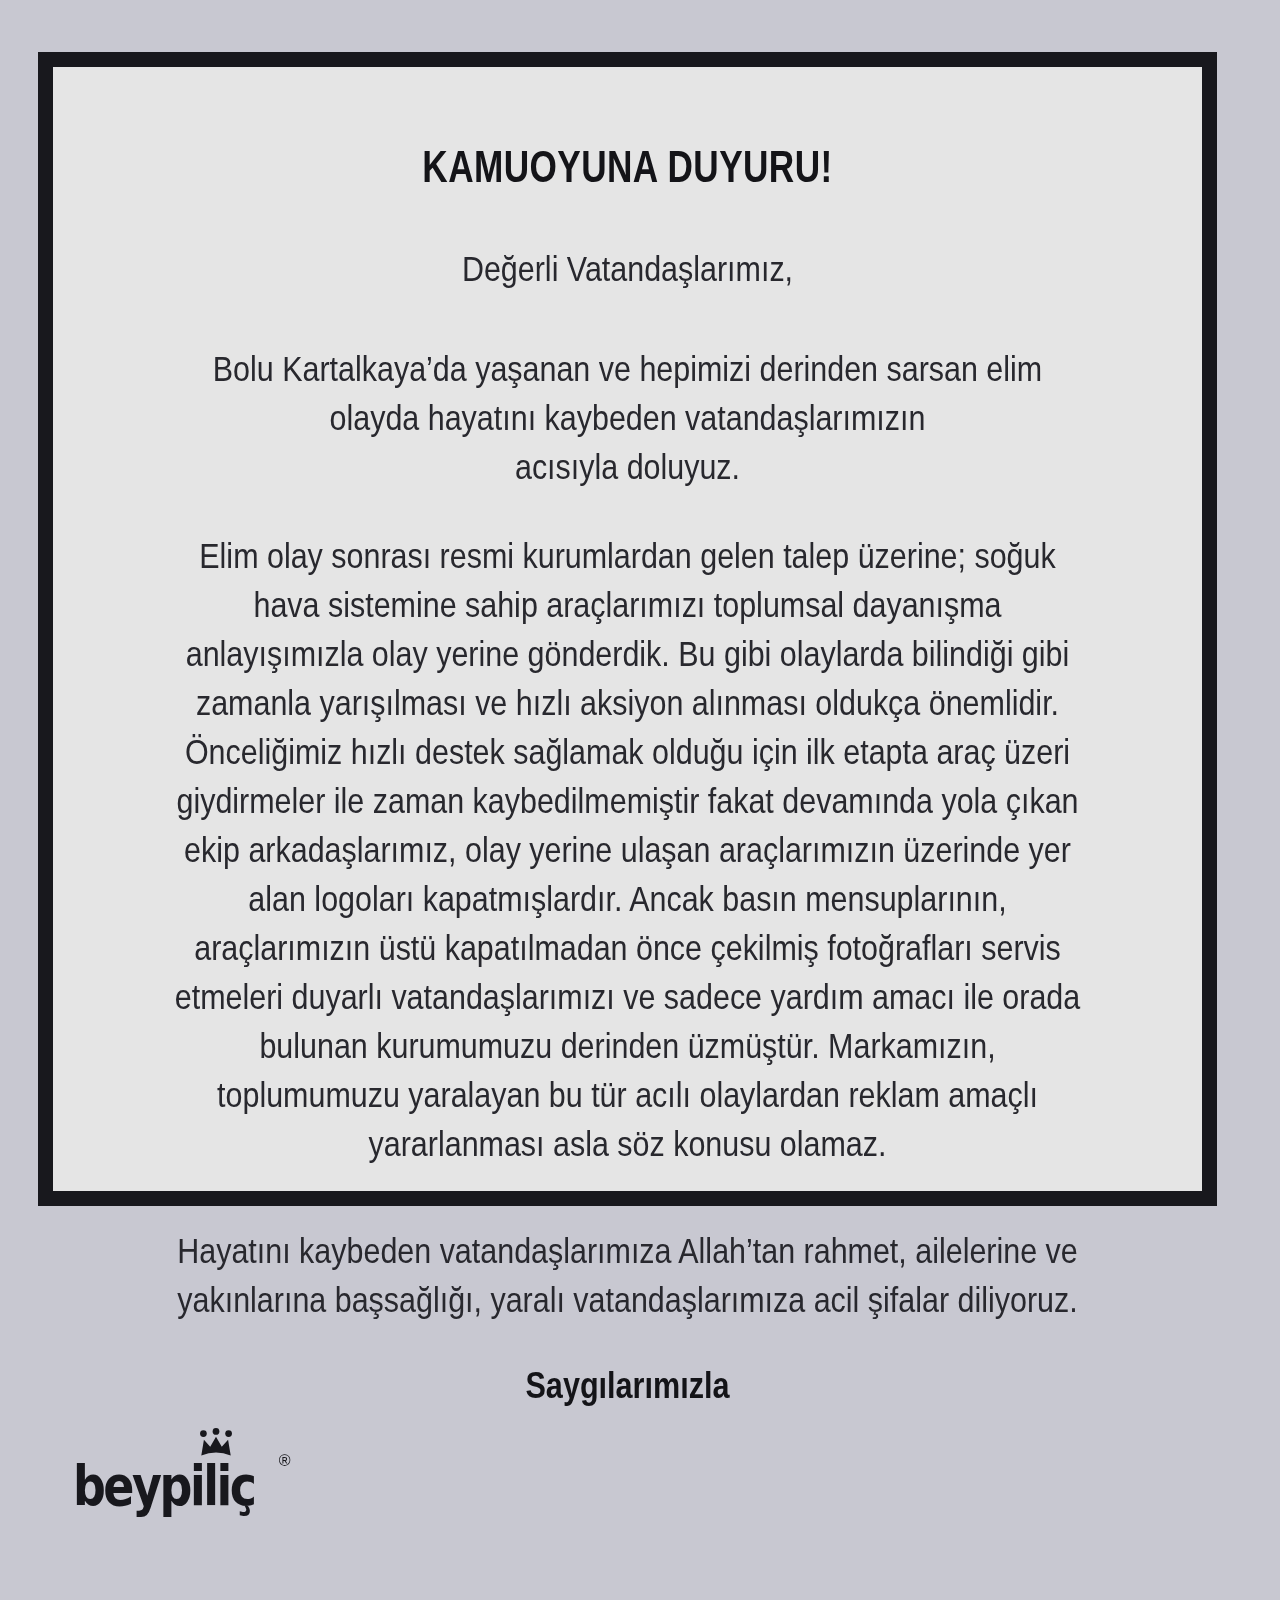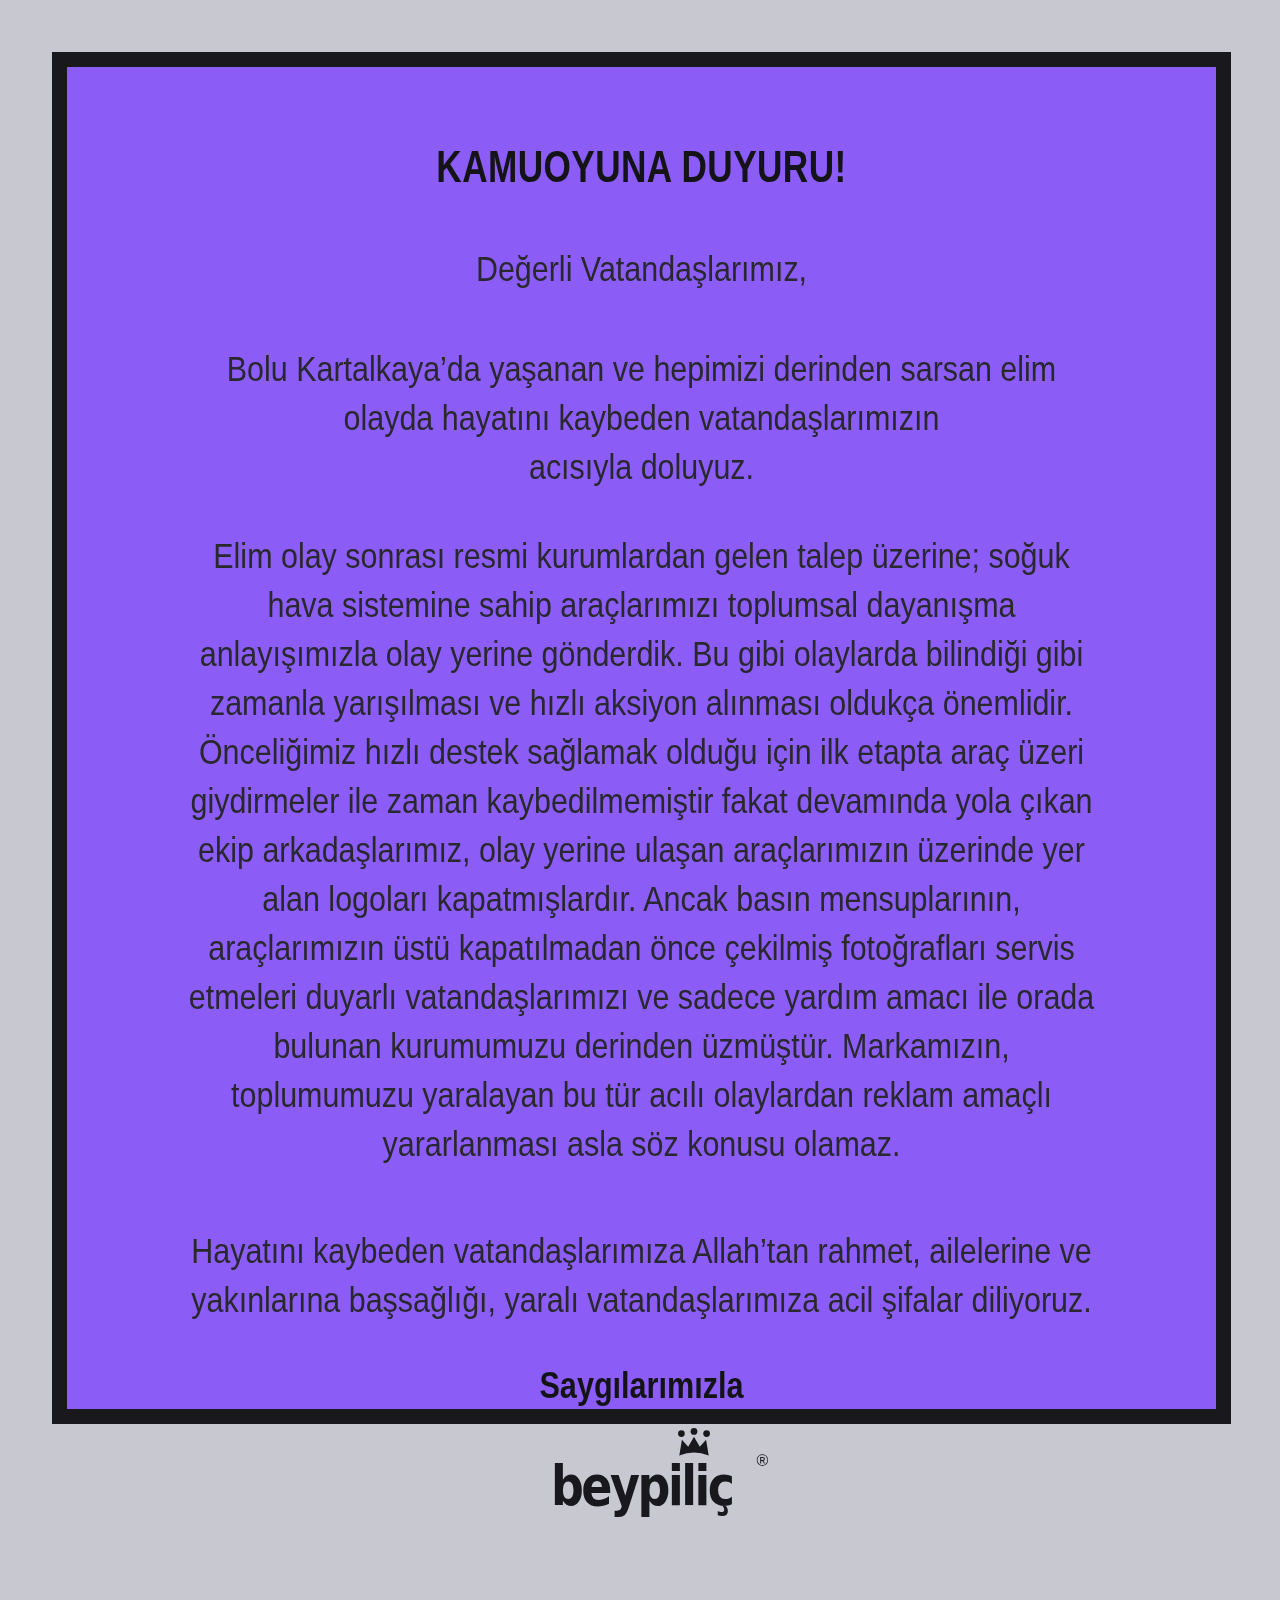--- a/index.html
+++ b/index.html
@@ -14,27 +14,27 @@
 
   .canvas {
     position: relative;
     width: 1280px;
     height: 1600px;
     background: #c8c8d1;
   }
 
   .frame {
     position: absolute;
-    left: 52px;
+    left: 38px;
     top: 52px;
     width: 1179px;
-    height: 1372px;
+    height: 1154px;
     box-sizing: border-box;
     border: 15px solid #18181d;
-    background: #8b5cf6;
+    background: #e5e5e5;
   }
 
   .content {
     position: absolute;
     inset: 0;
     display: flex;
     flex-direction: column;
     align-items: center;
     text-align: center;
     color: #28282e;
@@ -85,21 +85,20 @@
     transform-origin: 50% 50%;
     width: 100%;
   }
 
   .logo-row {
     margin-top: 22px;
     position: relative;
     height: 110px;
     display: flex;
     align-items: flex-start;
-    justify-content: center;
     width: 100%;
   }
 
   .logo {
     position: relative;
     display: inline-block;
     padding-top: 28px;
   }
 
   .logo-text {

